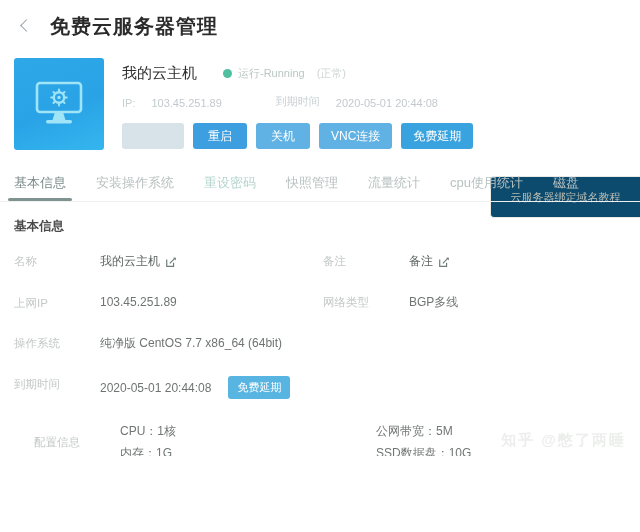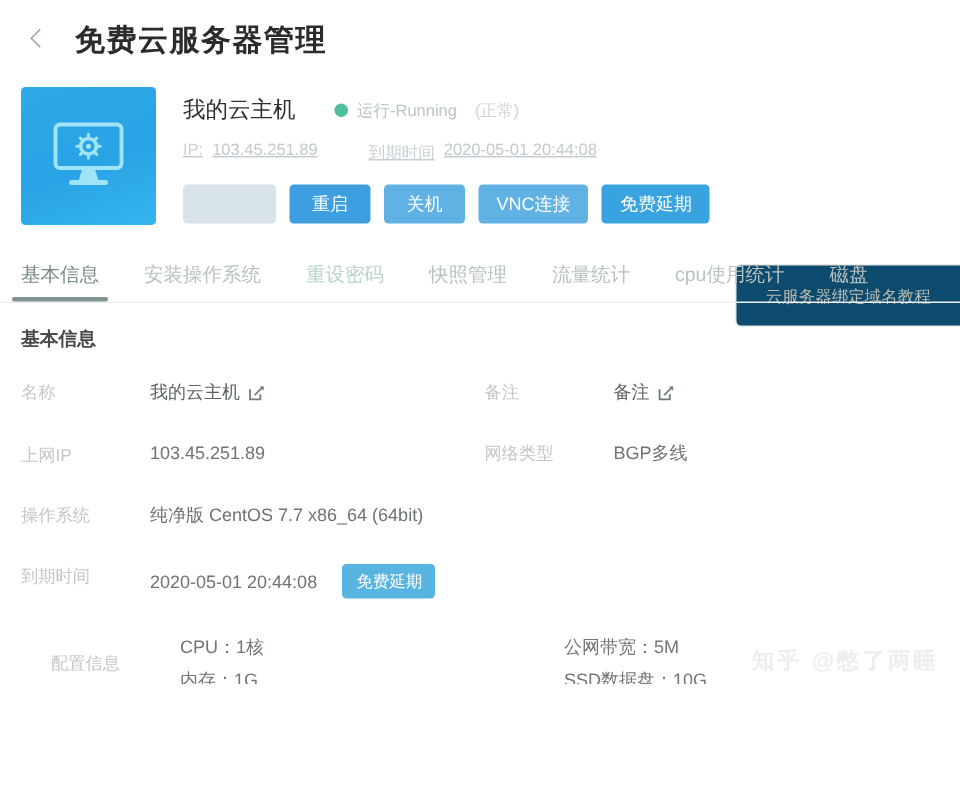--- a/index.html
+++ b/index.html
@@ -111,26 +111,25 @@
     color: #b9c6c2;
   }
   .status-sub {
     font-size: 11px;
     color: #cfd6d4;
     margin-left: 6px;
   }
 
   .meta-row {
     display: flex;
-    align-items: flex-start;
+    align-items: flex-end;
     margin-top: 11px;
     font-size: 11px;
     color: #c6cdd2;
-    gap: 6px;
-    text-decoration: underline;
+    gap: 16px;
   }
   .meta-label { color: #c9d0d4; }
   .meta-value { color: #c2c9cd; }
   .meta-gap { width: 22px; display:inline-block; }
 
   .btn-row {
     display: flex;
     align-items: center;
     margin-top: 14px;
     gap: 9px;

